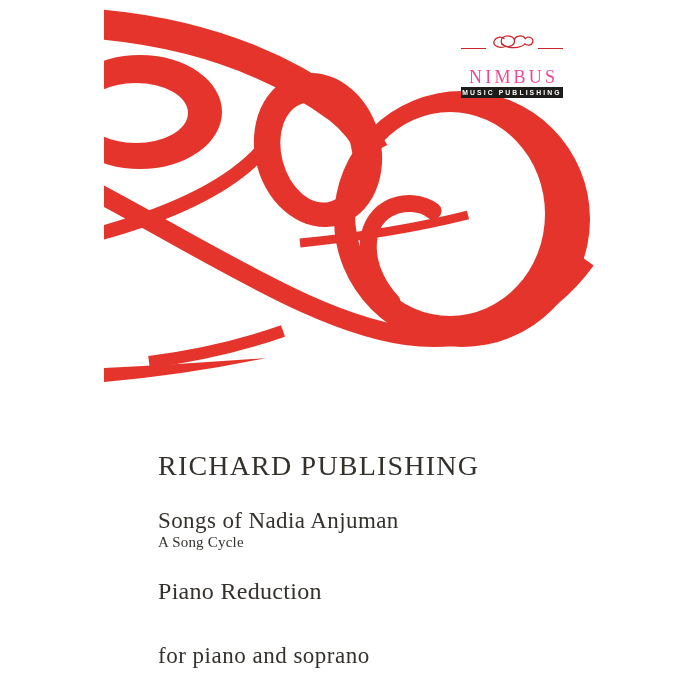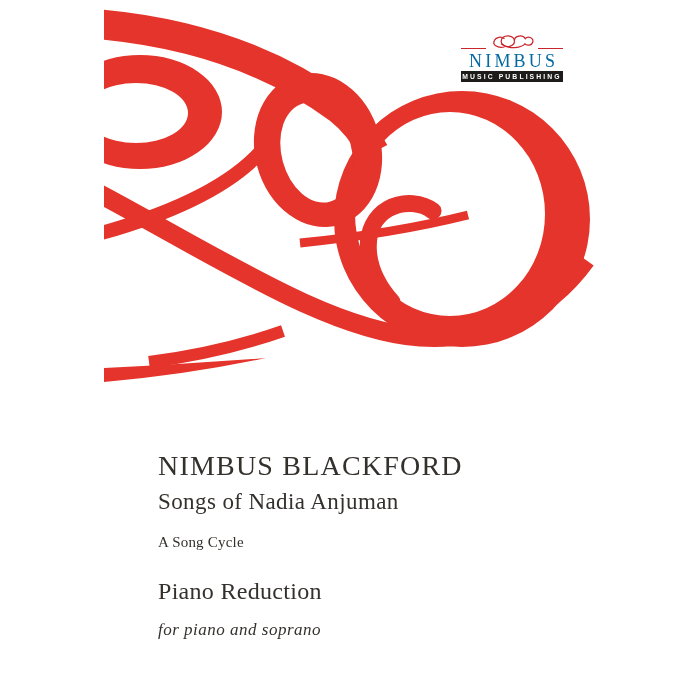--- a/index.html
+++ b/index.html
@@ -20,48 +20,48 @@
     display:flex;flex-direction:column;align-items:stretch;
   }
   .logo-emblem-row{
     display:flex;align-items:flex-end;height:26px;
   }
   .logo-rule{
     flex:1 1 auto;height:0;border-bottom:1.5px solid #c9252c;margin-bottom:3px;
   }
   .logo-emblem{flex:0 0 auto;margin:0 1px;}
   .logo-word{
-    color:#0369a1;
+    color:#ec4899;
     font-family:"Liberation Serif", serif;
     font-size:18px;line-height:17px;
     letter-spacing:3.2px;
     text-align:center;
     white-space:nowrap;
-    margin-top:1px;
+    margin-top:17px;
     margin-right:-3.2px; 
   }
   .logo-bar{
     margin-top:1px;
     background:#1d1c1a;
     color:#ffffff;
     font-family:"Liberation Sans", sans-serif;
     font-weight:bold;
     font-size:6.8px;line-height:11px;
     letter-spacing:2.1px;
     text-align:center;
     white-space:nowrap;
   }
   
   .covertext{position:absolute;left:0;top:0;width:100%;color:#34312d;}
   .covertext > div{position:absolute;left:158px;white-space:nowrap;line-height:1.05;}
   .composer{top:451px;font-size:28px;letter-spacing:1.2px;}
-  .worktitle{top:490px;font-size:23px;letter-spacing:0.4px;}
+  .worktitle{top:509px;font-size:23px;letter-spacing:0.4px;}
   .worksub{top:535px;font-size:15px;letter-spacing:0.2px;}
   .edition{top:579px;font-size:24px;letter-spacing:0.3px;}
-  .instrum{top:621px;font-size:17px;font-style:italic;letter-spacing:0.5px;}
+  .instrum{top:644px;font-size:23px;letter-spacing:0.5px;}
 </style>
 </head>
 <body>
 
 <div class="page">
 
   <svg class="flourish" width="700" height="430" viewBox="0 0 700 430" aria-hidden="true">
     <defs>
       <clipPath id="artclip">
           <rect x="104" y="4" width="492" height="396"></rect>
@@ -107,20 +107,20 @@
           <path d="M17,13 C26,20 40,19 46,13"></path>
         </g>
       </svg>
       <span class="logo-rule"></span>
     </div>
     <div class="logo-word">NIMBUS</div>
     <div class="logo-bar">MUSIC PUBLISHING</div>
   </div>
 
   <div class="covertext">
-    <div class="composer">NIMBUS BLACKFORD</div>
+    <div class="composer">RICHARD PUBLISHING</div>
     <div class="worktitle">Songs of Nadia Anjuman</div>
     <div class="worksub">A Song Cycle</div>
     <div class="edition">Piano Reduction</div>
     <div class="instrum">for piano and soprano</div>
   </div>
 
 </div>
 
 </body></html>

